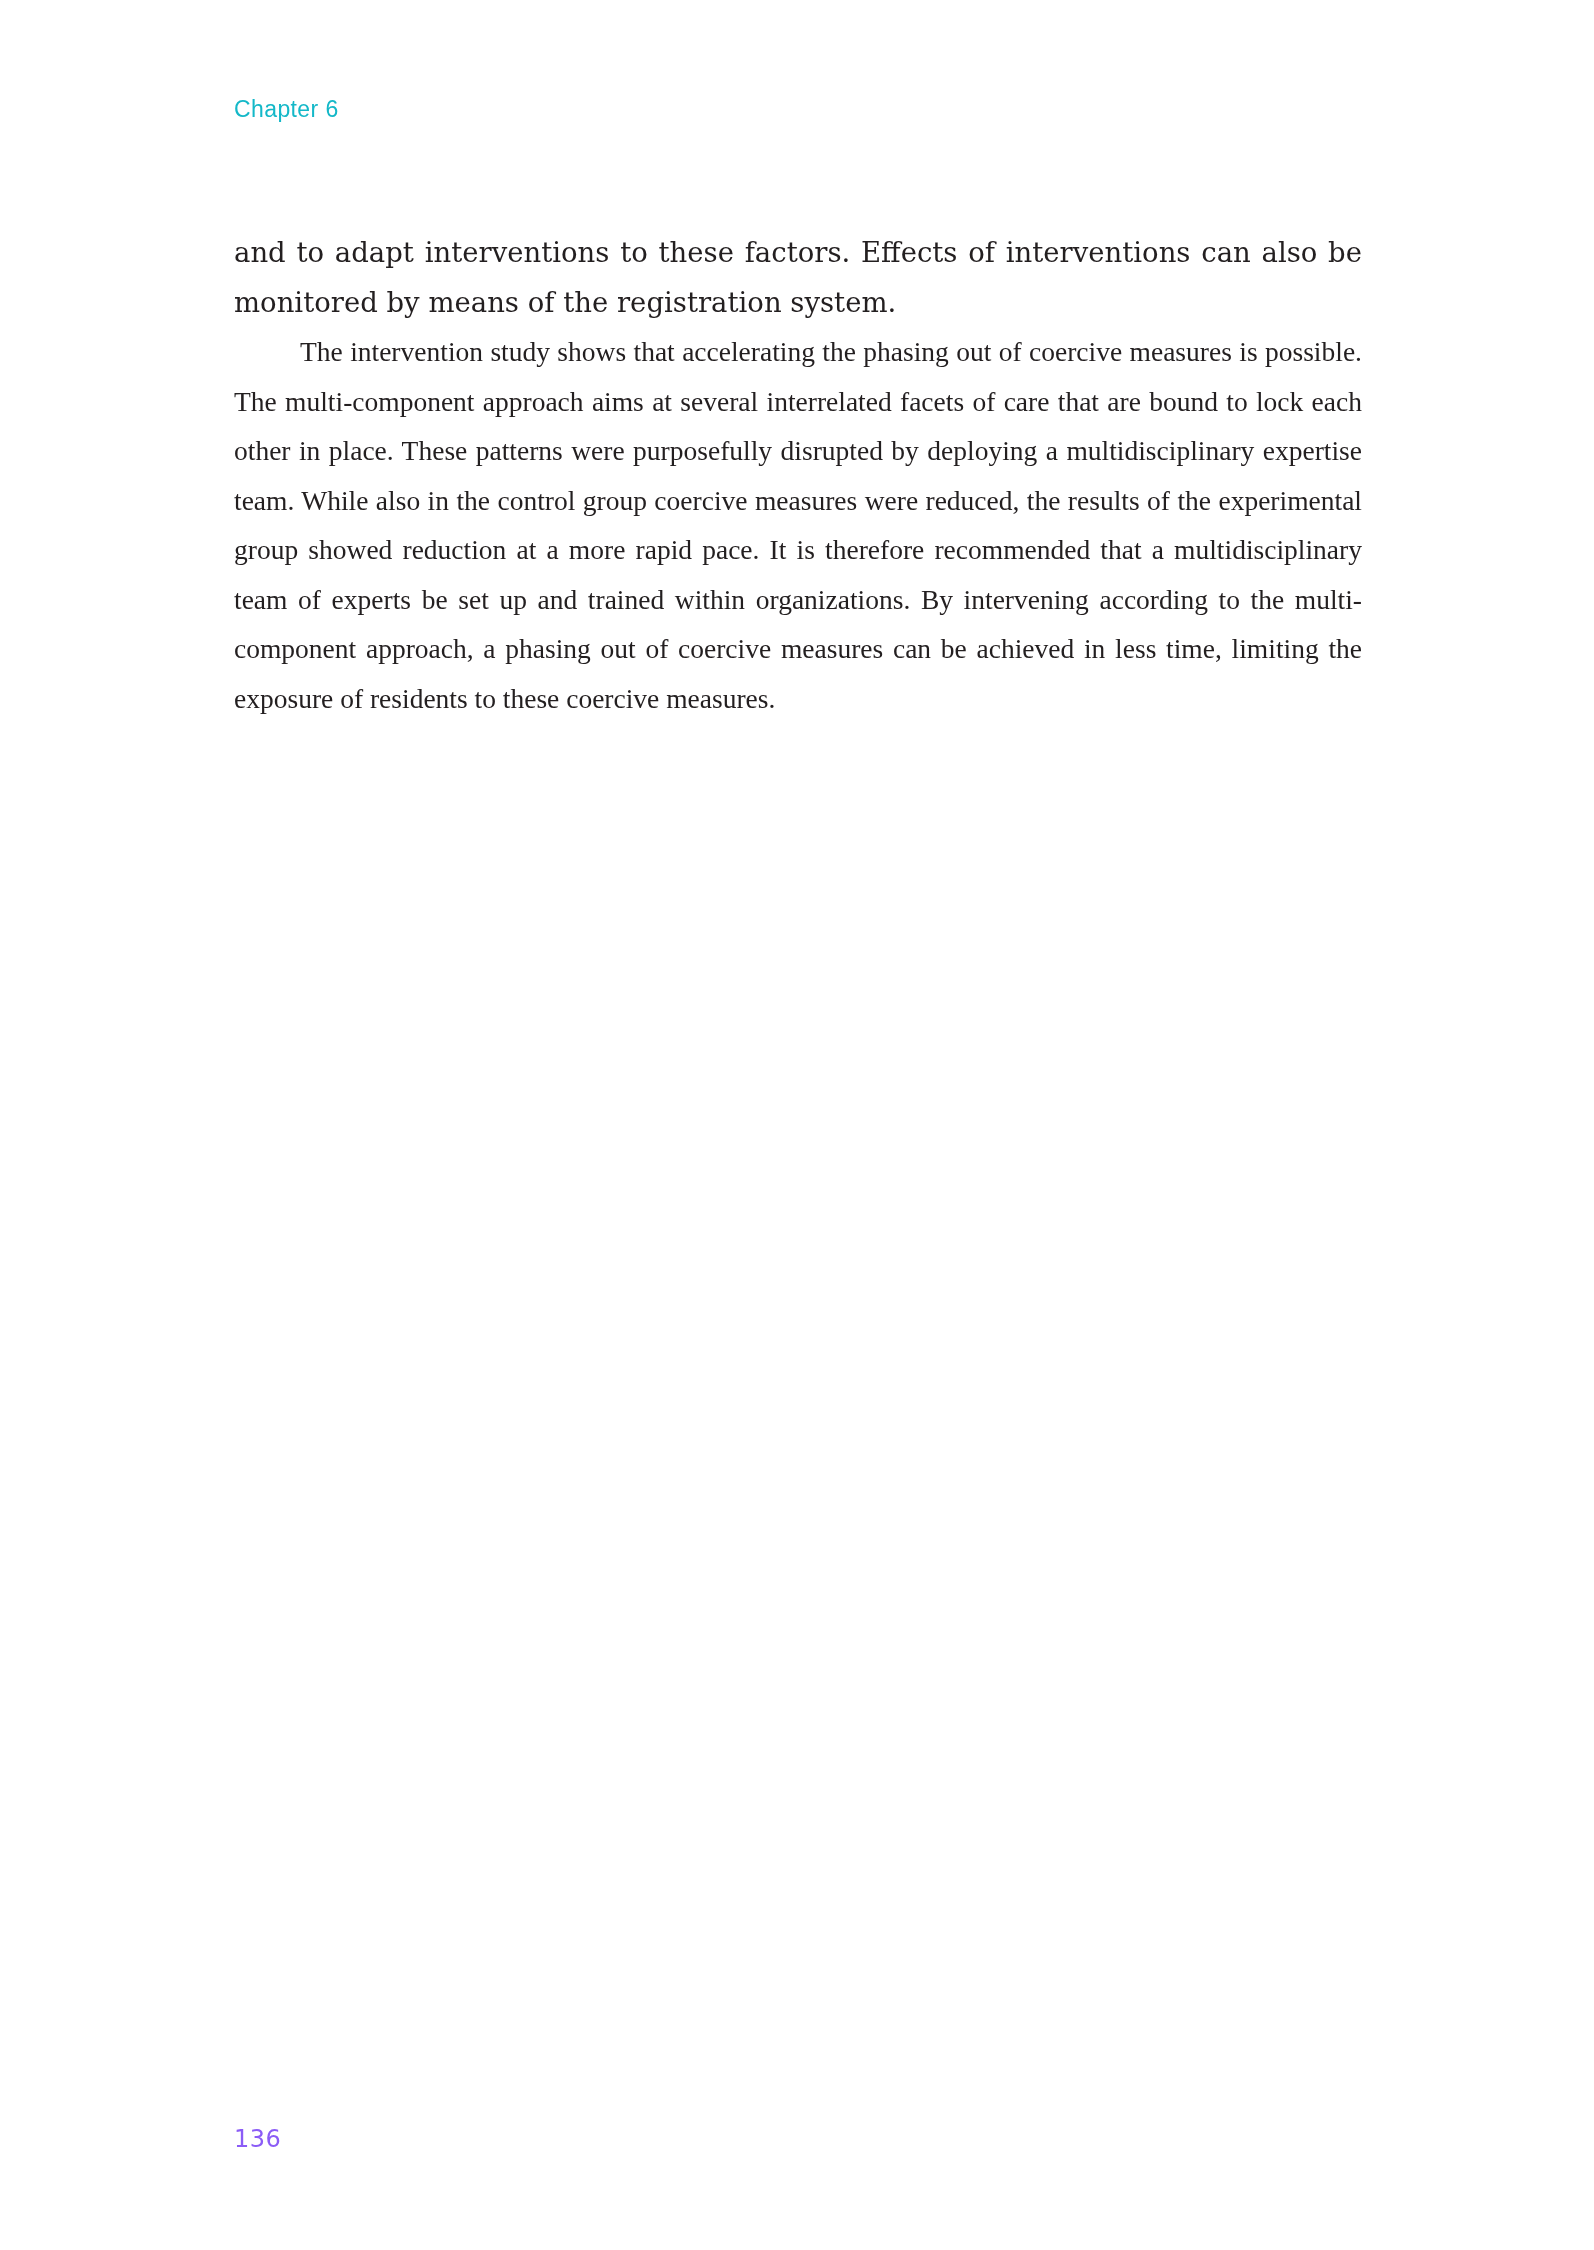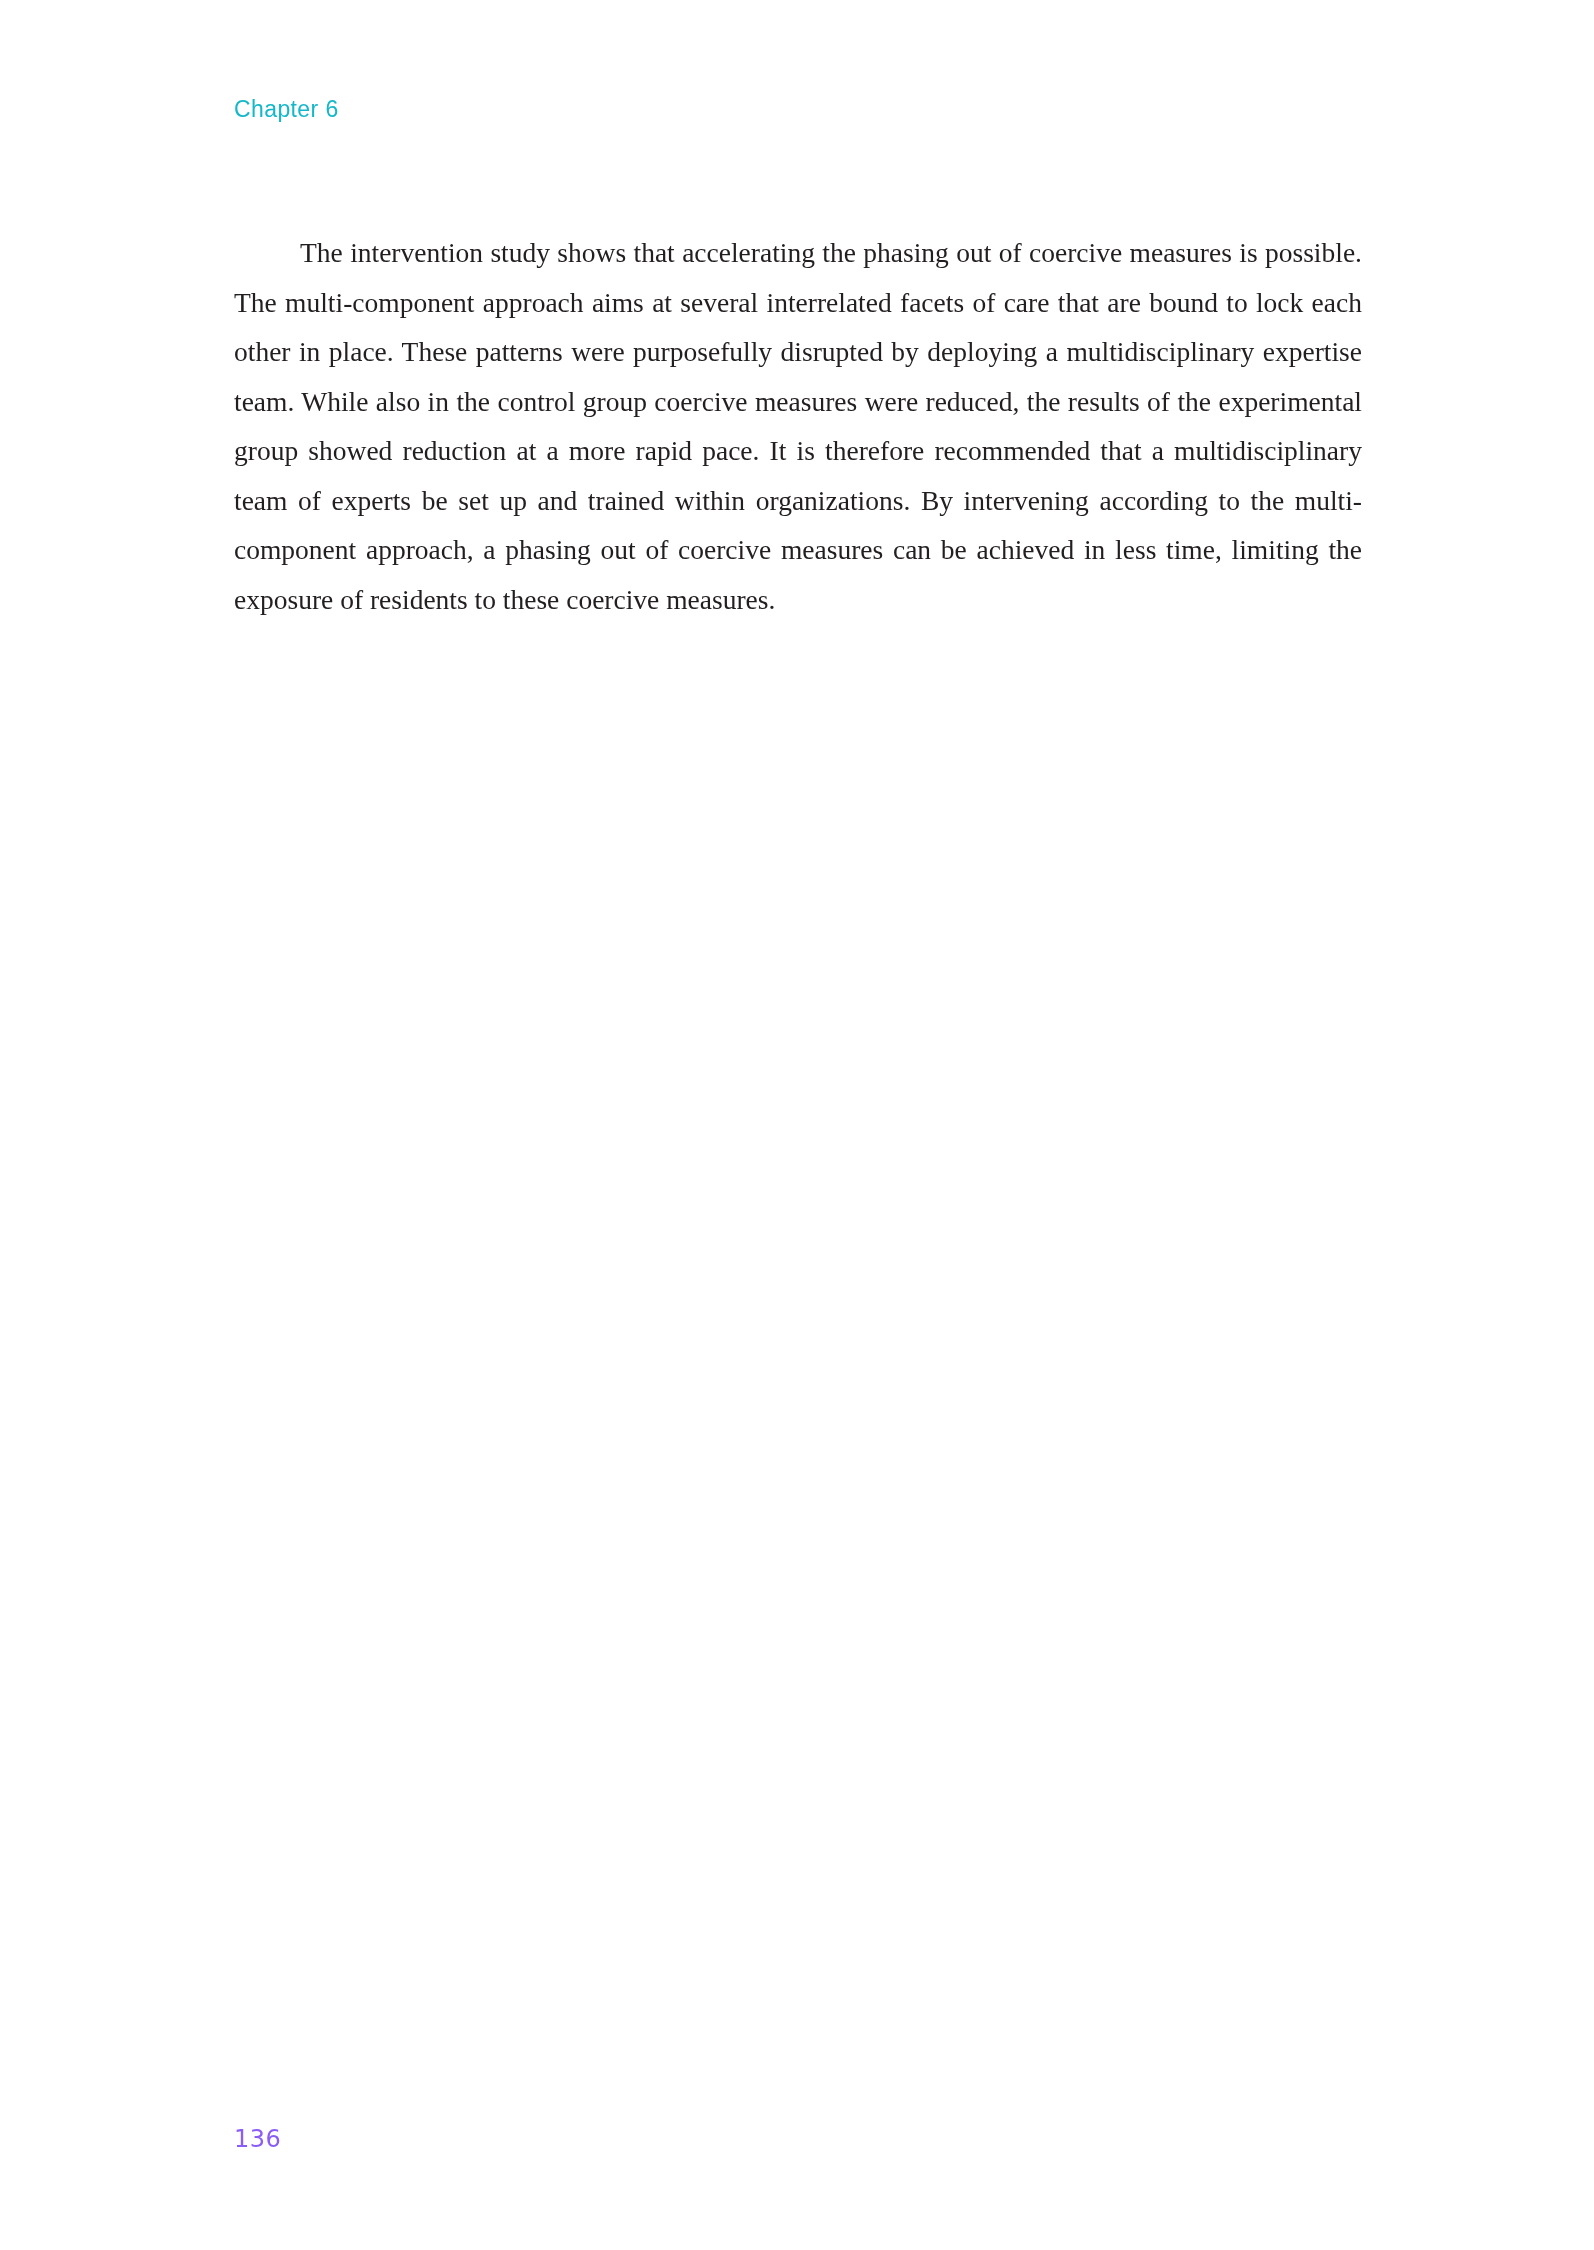--- a/index.html
+++ b/index.html
@@ -62,18 +62,19 @@
   }
 </style>
 </head>
 <body>
 
 <div class="page">
 
   <div class="running-head">Chapter 6</div>
 
   <div class="body-text">
+    <p>and to adapt interventions to these factors. Effects of interventions can also be monitored by means of the registration system.</p>
     <p class="indent">The intervention study shows that accelerating the phasing out of coercive measures is possible. The multi-component approach aims at several interrelated facets of care that are bound to lock each other in place. These patterns were purposefully disrupted by deploying a multidisciplinary expertise team. While also in the control group coercive measures were reduced, the results of the experimental group showed reduction at a more rapid pace. It is therefore recommended that a multidisciplinary team of experts be set up and trained within organizations. By intervening according to the multi-component approach, a phasing out of coercive measures can be achieved in less time, limiting the exposure of residents to these coercive measures.</p>
   </div>
 
   <div class="page-number">136</div>
 
 </div>
 
 </body></html>

